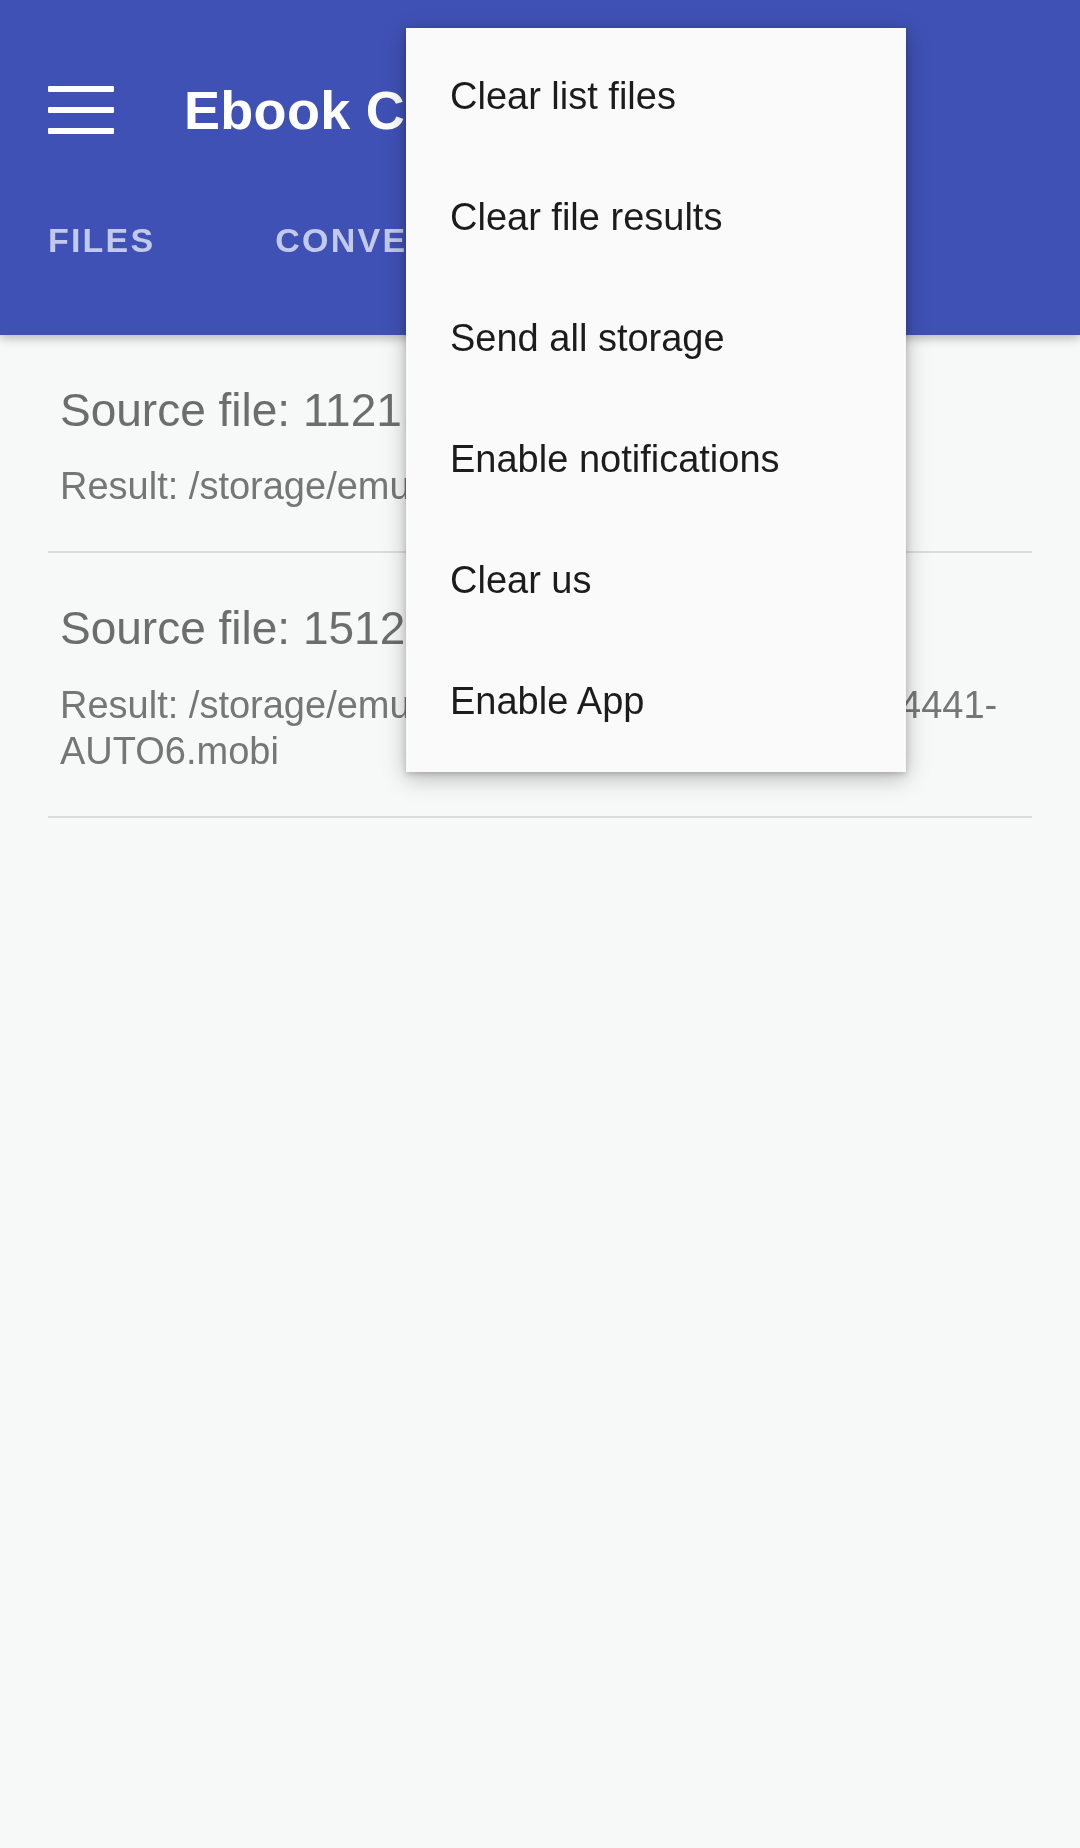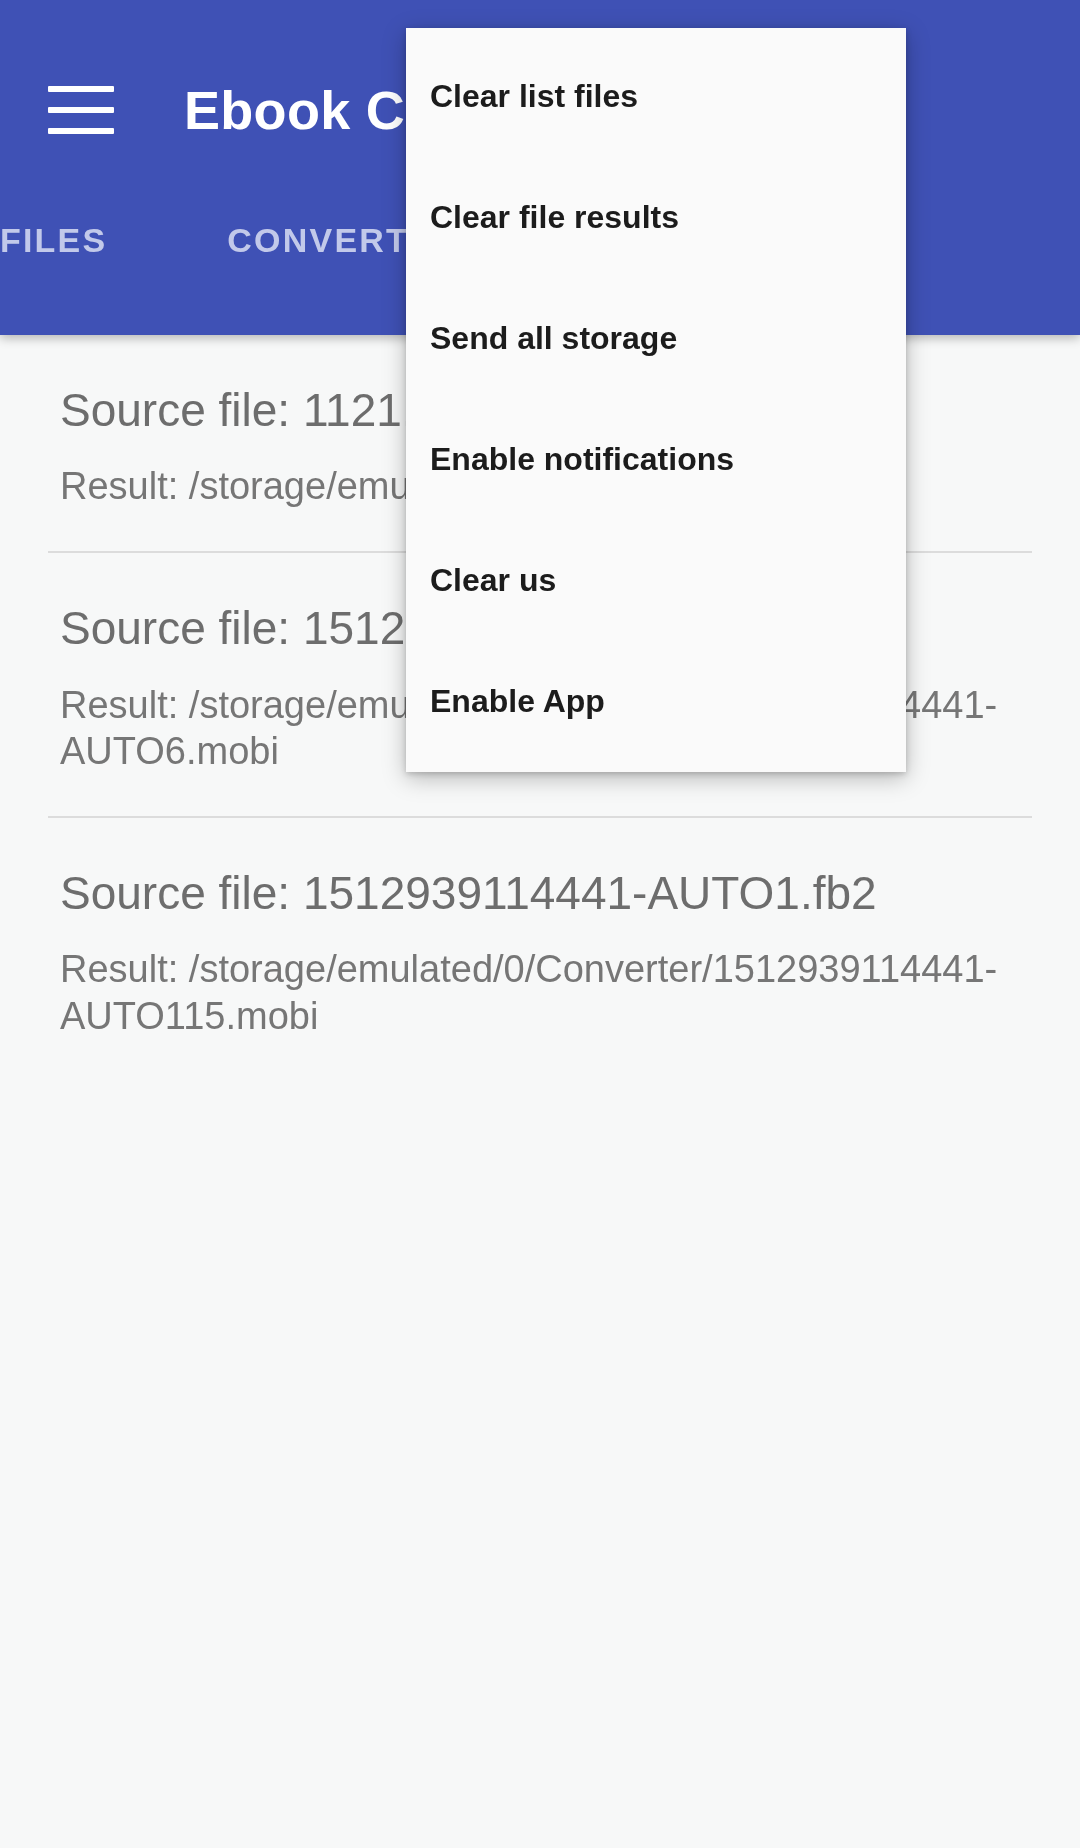--- a/index.html
+++ b/index.html
@@ -43,21 +43,21 @@
     display:flex; align-items:center;
   }
   .tab {
     font-size:34px;
     font-weight:bold;
     letter-spacing:2.2px;
     color:#c2c9ea;
     white-space:nowrap;
     cursor:pointer;
   }
-  .tab.tab-files   { }
+  .tab.tab-files   { margin-left:48px; }
   .tab.tab-conv    { margin-left:120px; }
   .tab.tab-results { margin-left:120px; color:#ffffff; }
 
   
   .content {
     position:absolute; left:0; top:335px; width:1080px; height:1513px;
     background:#f7f8f8;
     overflow:hidden;
   }
   .list-item { padding:44px 60px 42px 60px; }
@@ -87,26 +87,25 @@
     width:500px;
     background:#fafafa;
     box-shadow:0 6px 22px rgba(0,0,0,0.26), 0 2px 6px rgba(0,0,0,0.18);
     z-index:40;
     padding:8px 0 10px 0;
   }
   .menu-item {
     height:121px;
     display:flex;
     align-items:center;
-    padding-left:24px;
-    font-size:32px;
+    padding-left:44px;
+    font-size:38px;
     color:#1c1c1c;
     white-space:nowrap;
     cursor:pointer;
-    font-weight:bold;
   }
 </style>
 </head>
 <body>
 
 <div id="root">
 
   <div class="appbar">
     <div class="appbar-top">
       <div class="hamburger">
@@ -130,24 +129,20 @@
       <div class="item-result">Result: /storage/emulated/0/Converter/1121.mobi</div>
     </div>
     <div class="divider"></div>
 
     <div class="list-item">
       <div class="item-title">Source file: 1512939114441-AUTO.mobi</div>
       <div class="item-result">Result: /storage/emulated/0/Converter/1512939114441-AUTO6.mobi</div>
     </div>
     <div class="divider"></div>
 
-    <div class="list-item">
-      <div class="item-title">Source file: 1512939114441-AUTO1.fb2</div>
-      <div class="item-result">Result: /storage/emulated/0/Converter/1512939114441-AUTO115.mobi</div>
-    </div>
 
   </div>
 
   <div class="popup">
     <div class="menu-item">Clear list files</div>
     <div class="menu-item">Clear file results</div>
     <div class="menu-item">Send all storage</div>
     <div class="menu-item">Enable notifications</div>
     <div class="menu-item">Clear us</div>
     <div class="menu-item">Enable App</div>

